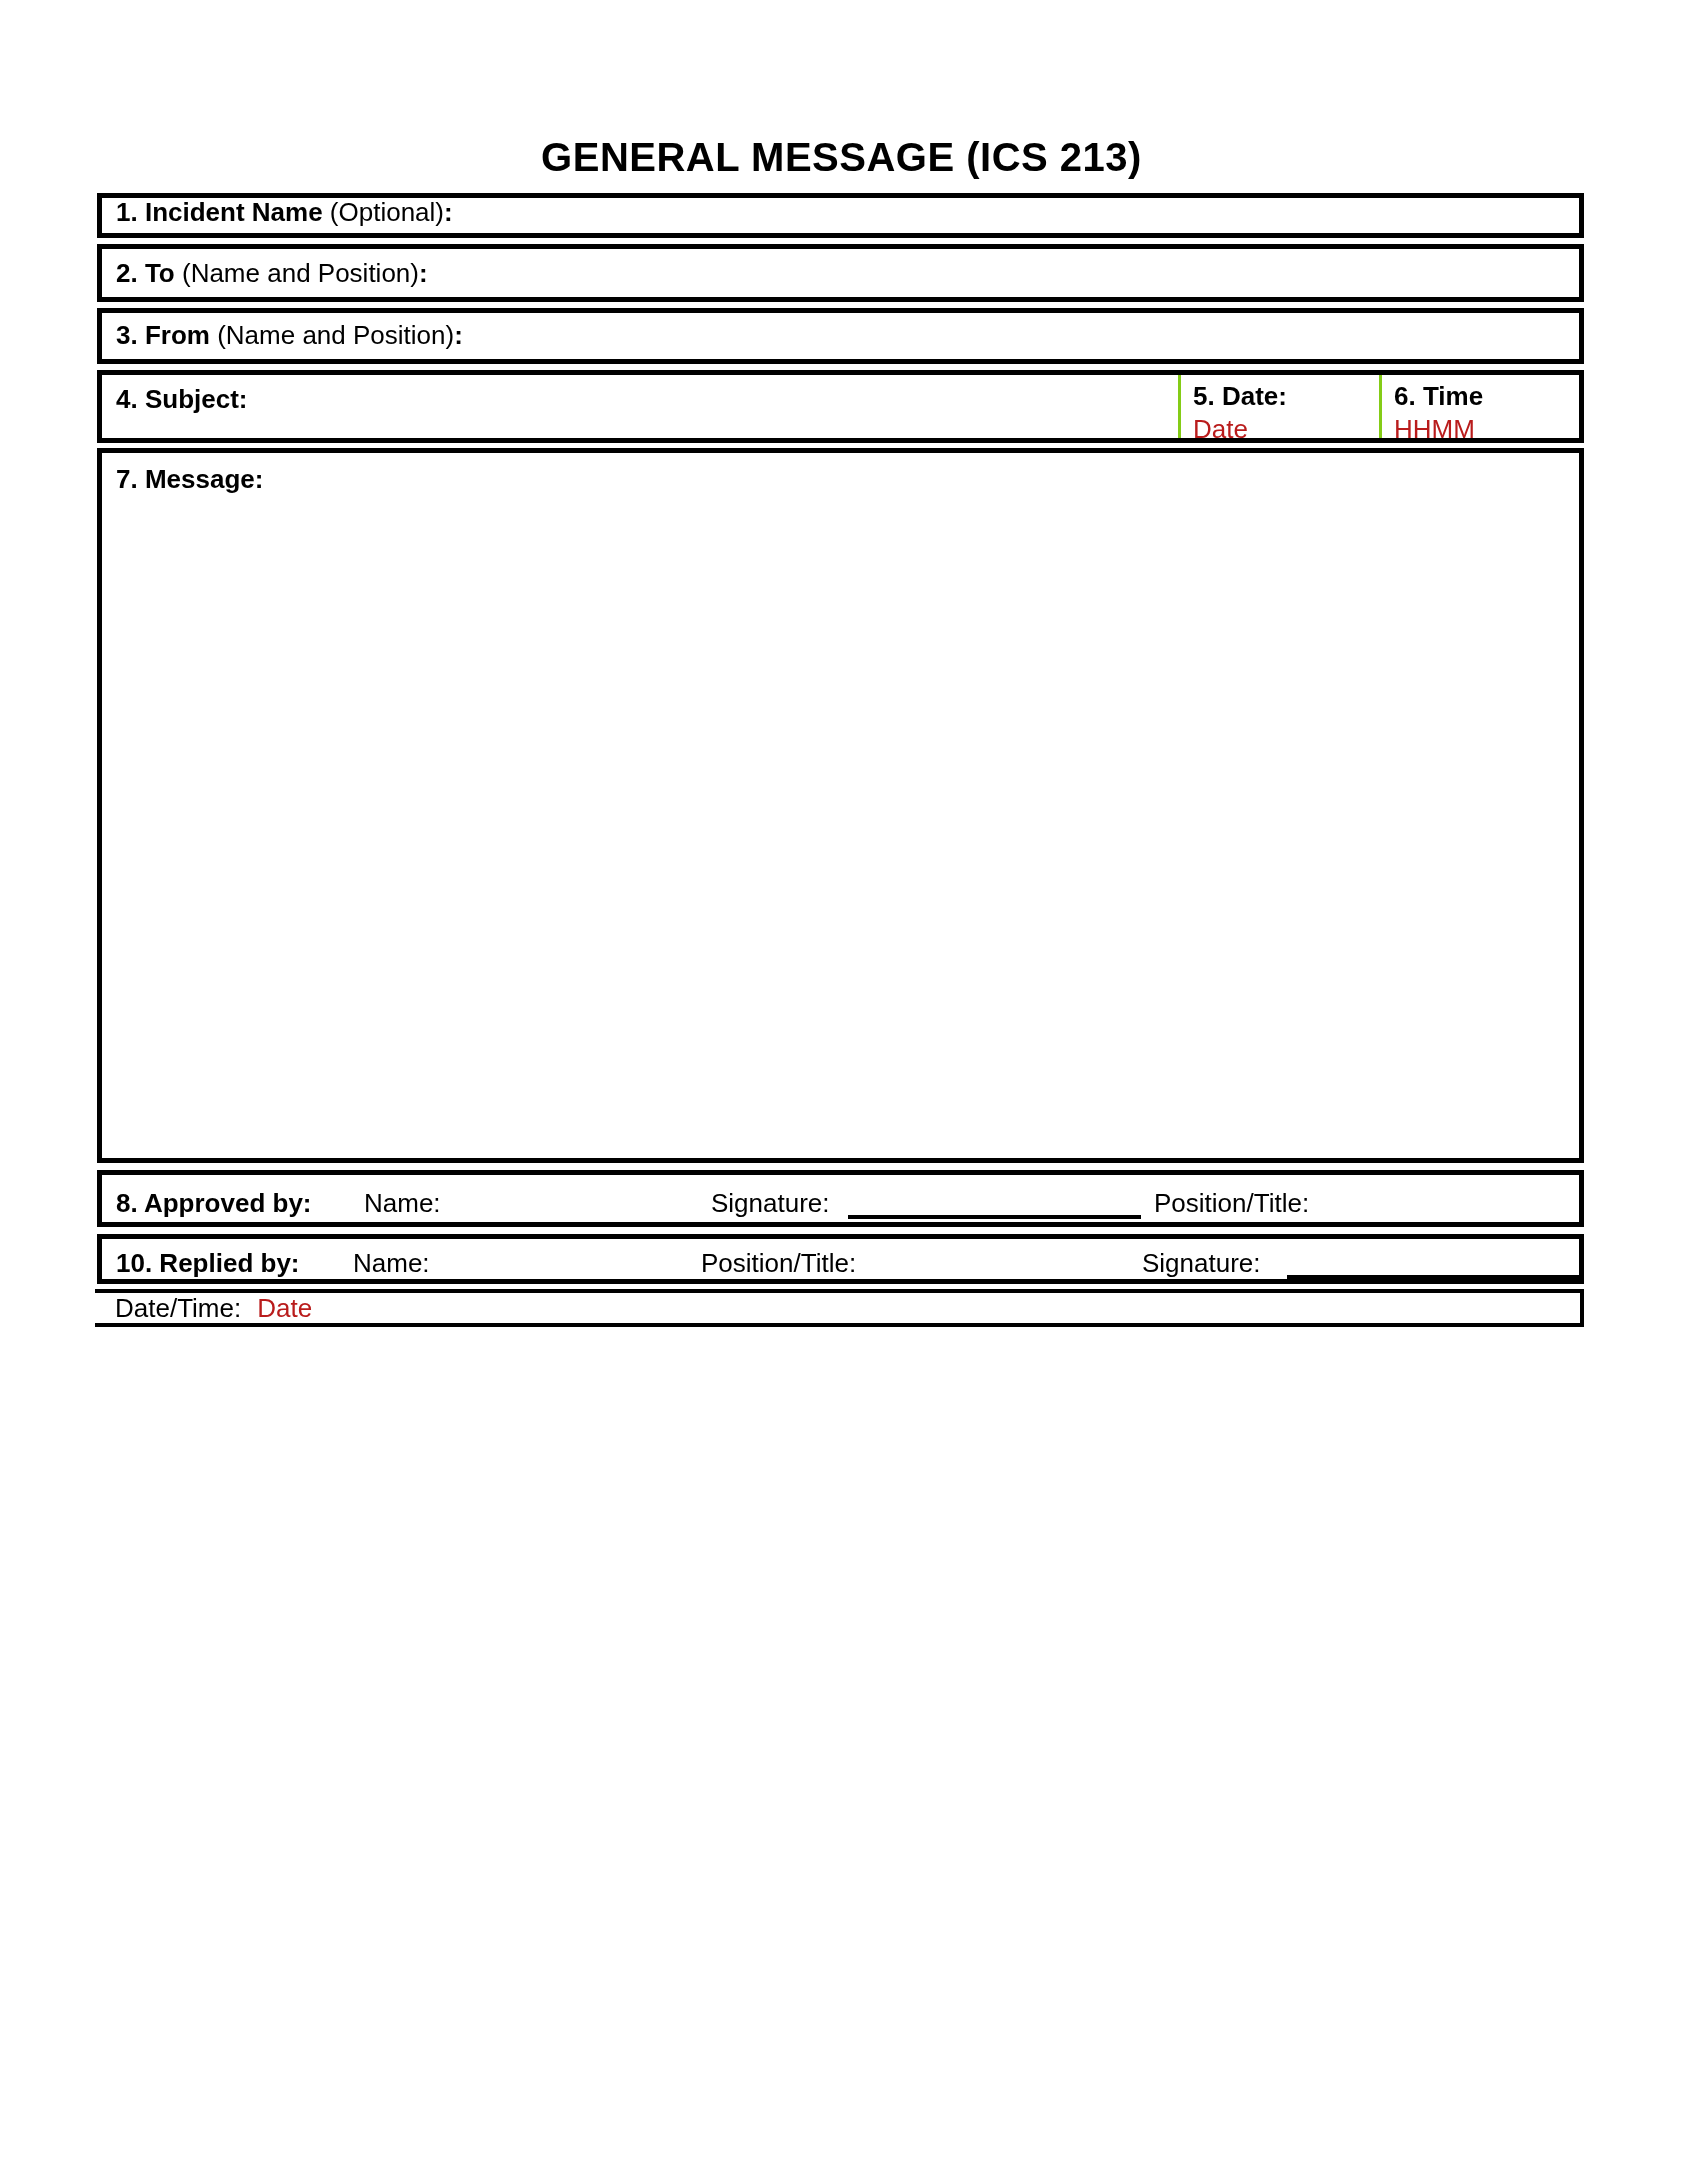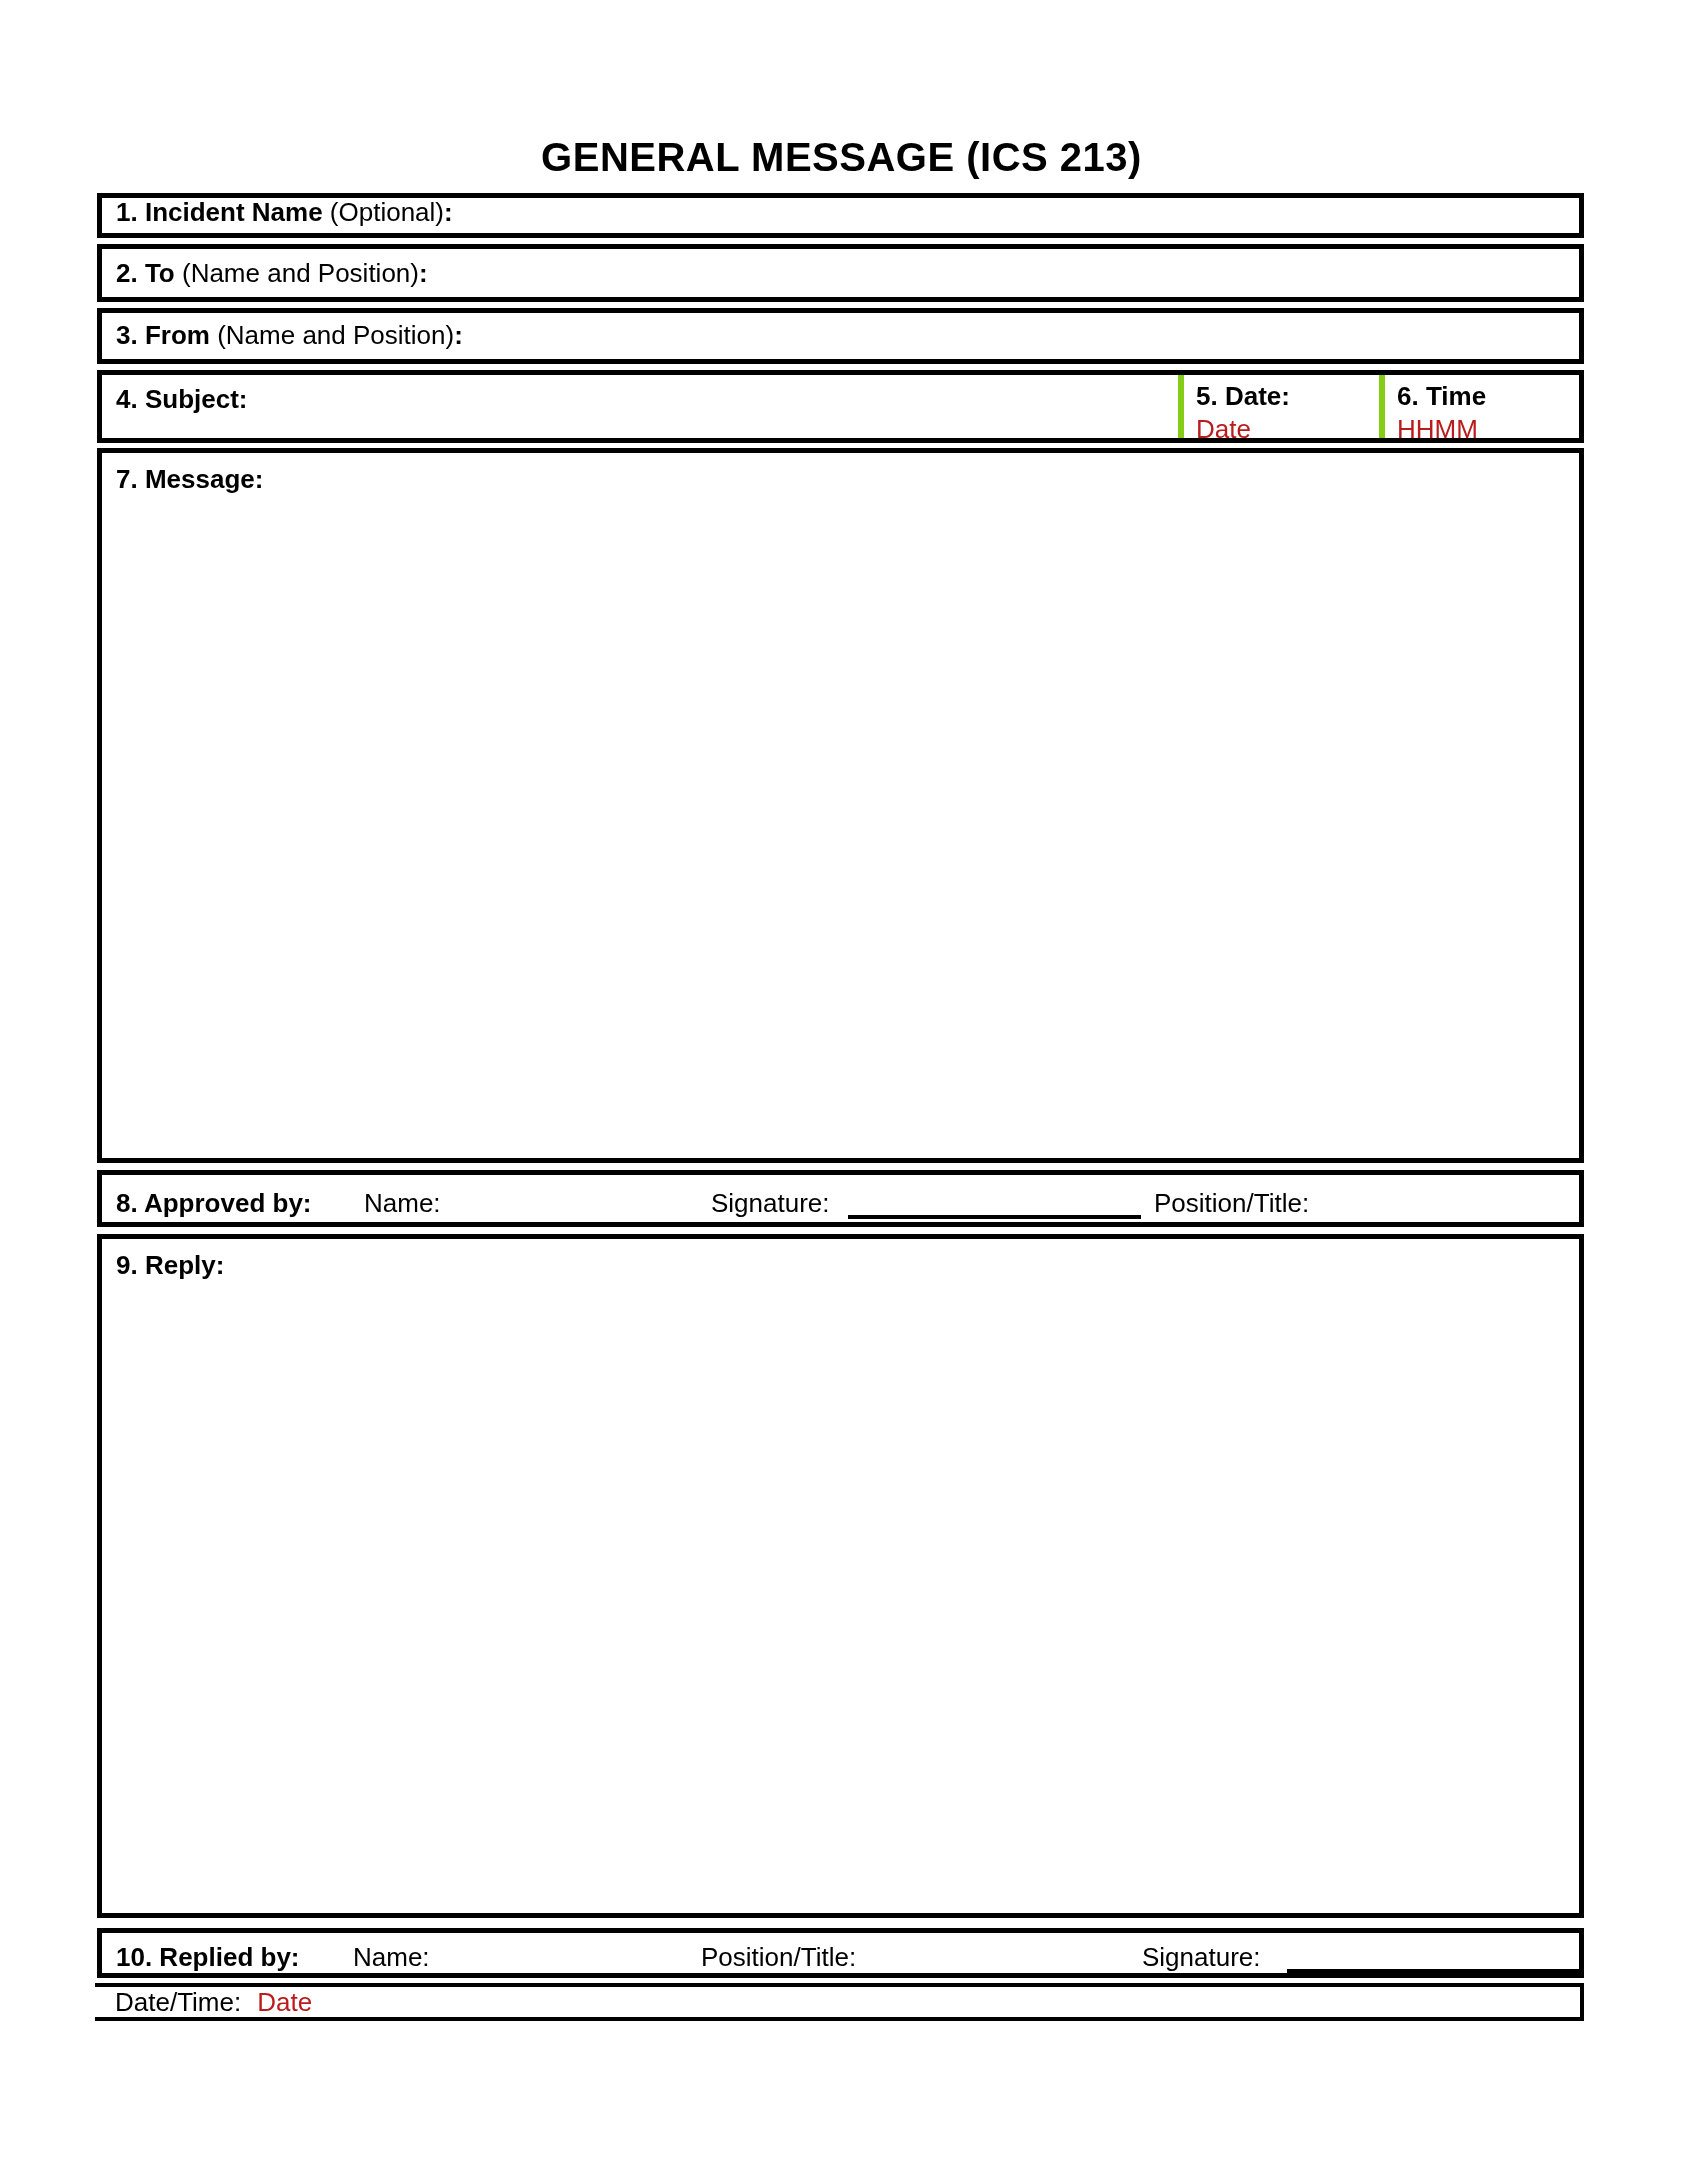--- a/index.html
+++ b/index.html
@@ -29,21 +29,21 @@
   .fill { flex: 1 1 auto; align-self: stretch; min-width: 20px; }
 
   .flexrow { display: flex; align-items: flex-end; gap: 16px; }
 
   .r-incident { height: 45px; margin-bottom: 6px; padding: 5px 14px; }
   .r-to       { height: 58px; margin-bottom: 6px; padding: 8px 14px; }
   .r-from     { height: 56px; margin-bottom: 6px; padding: 8px 14px; }
 
   .r-sdt { height: 73px; margin-bottom: 5px; display: flex; align-items: stretch; }
   .subject-cell { flex: 1 1 auto; padding: 8px 14px; display: flex; align-items: flex-start; }
-  .side-cell { border-left: 6px solid #84cc16; padding: 5px 20px 0 12px; }
+  .side-cell { border-left: 3px solid #84cc16; padding: 5px 20px 0 12px; }
   .date-cell { width: 201px; }
   .time-cell { width: 200px; }
   .side-cell .ph { display: block; margin-top: 1px; }
 
   .r-message { height: 715px; margin-bottom: 7px; padding: 10px 14px; }
   .r-reply   { height: 684px; margin-bottom: 10px; padding: 10px 14px; }
   .area-fill { position: absolute; left: 5px; right: 5px; top: 50px; bottom: 5px; }
 
   .r-approved { height: 57px; margin-bottom: 7px; padding-left: 32px; }
   .r-replied  { height: 50px; margin-bottom: 5px; }
@@ -115,24 +115,20 @@
     <div class="box r-approved">
       <span class="abs b" style="left:14px">8. Approved by:</span>
       <span class="abs n" style="left:262px">Name:</span>
       <span class="input-zone" style="left:351px; width:238px"></span>
       <span class="abs n" style="left:609px">Signature:</span>
       <span class="sig-line"></span>
       <span class="abs n" style="left:1052px">Position/Title:</span>
       <span class="input-zone" style="left:1228px; right:8px"></span>
     </div>
 
-    <div class="box r-reply">
-      <span class="b">9. Reply:</span>
-      <div class="area-fill"></div>
-    </div>
 
     <div class="box r-replied">
       <span class="abs b" style="left:14px">10. Replied by:</span>
       <span class="abs n" style="left:251px">Name:</span>
       <span class="input-zone" style="left:342px; width:238px"></span>
       <span class="abs n" style="left:599px">Position/Title:</span>
       <span class="input-zone" style="left:777px; width:238px"></span>
       <span class="abs n" style="left:1040px">Signature:</span>
       <span class="sig-line"></span>
     </div>

